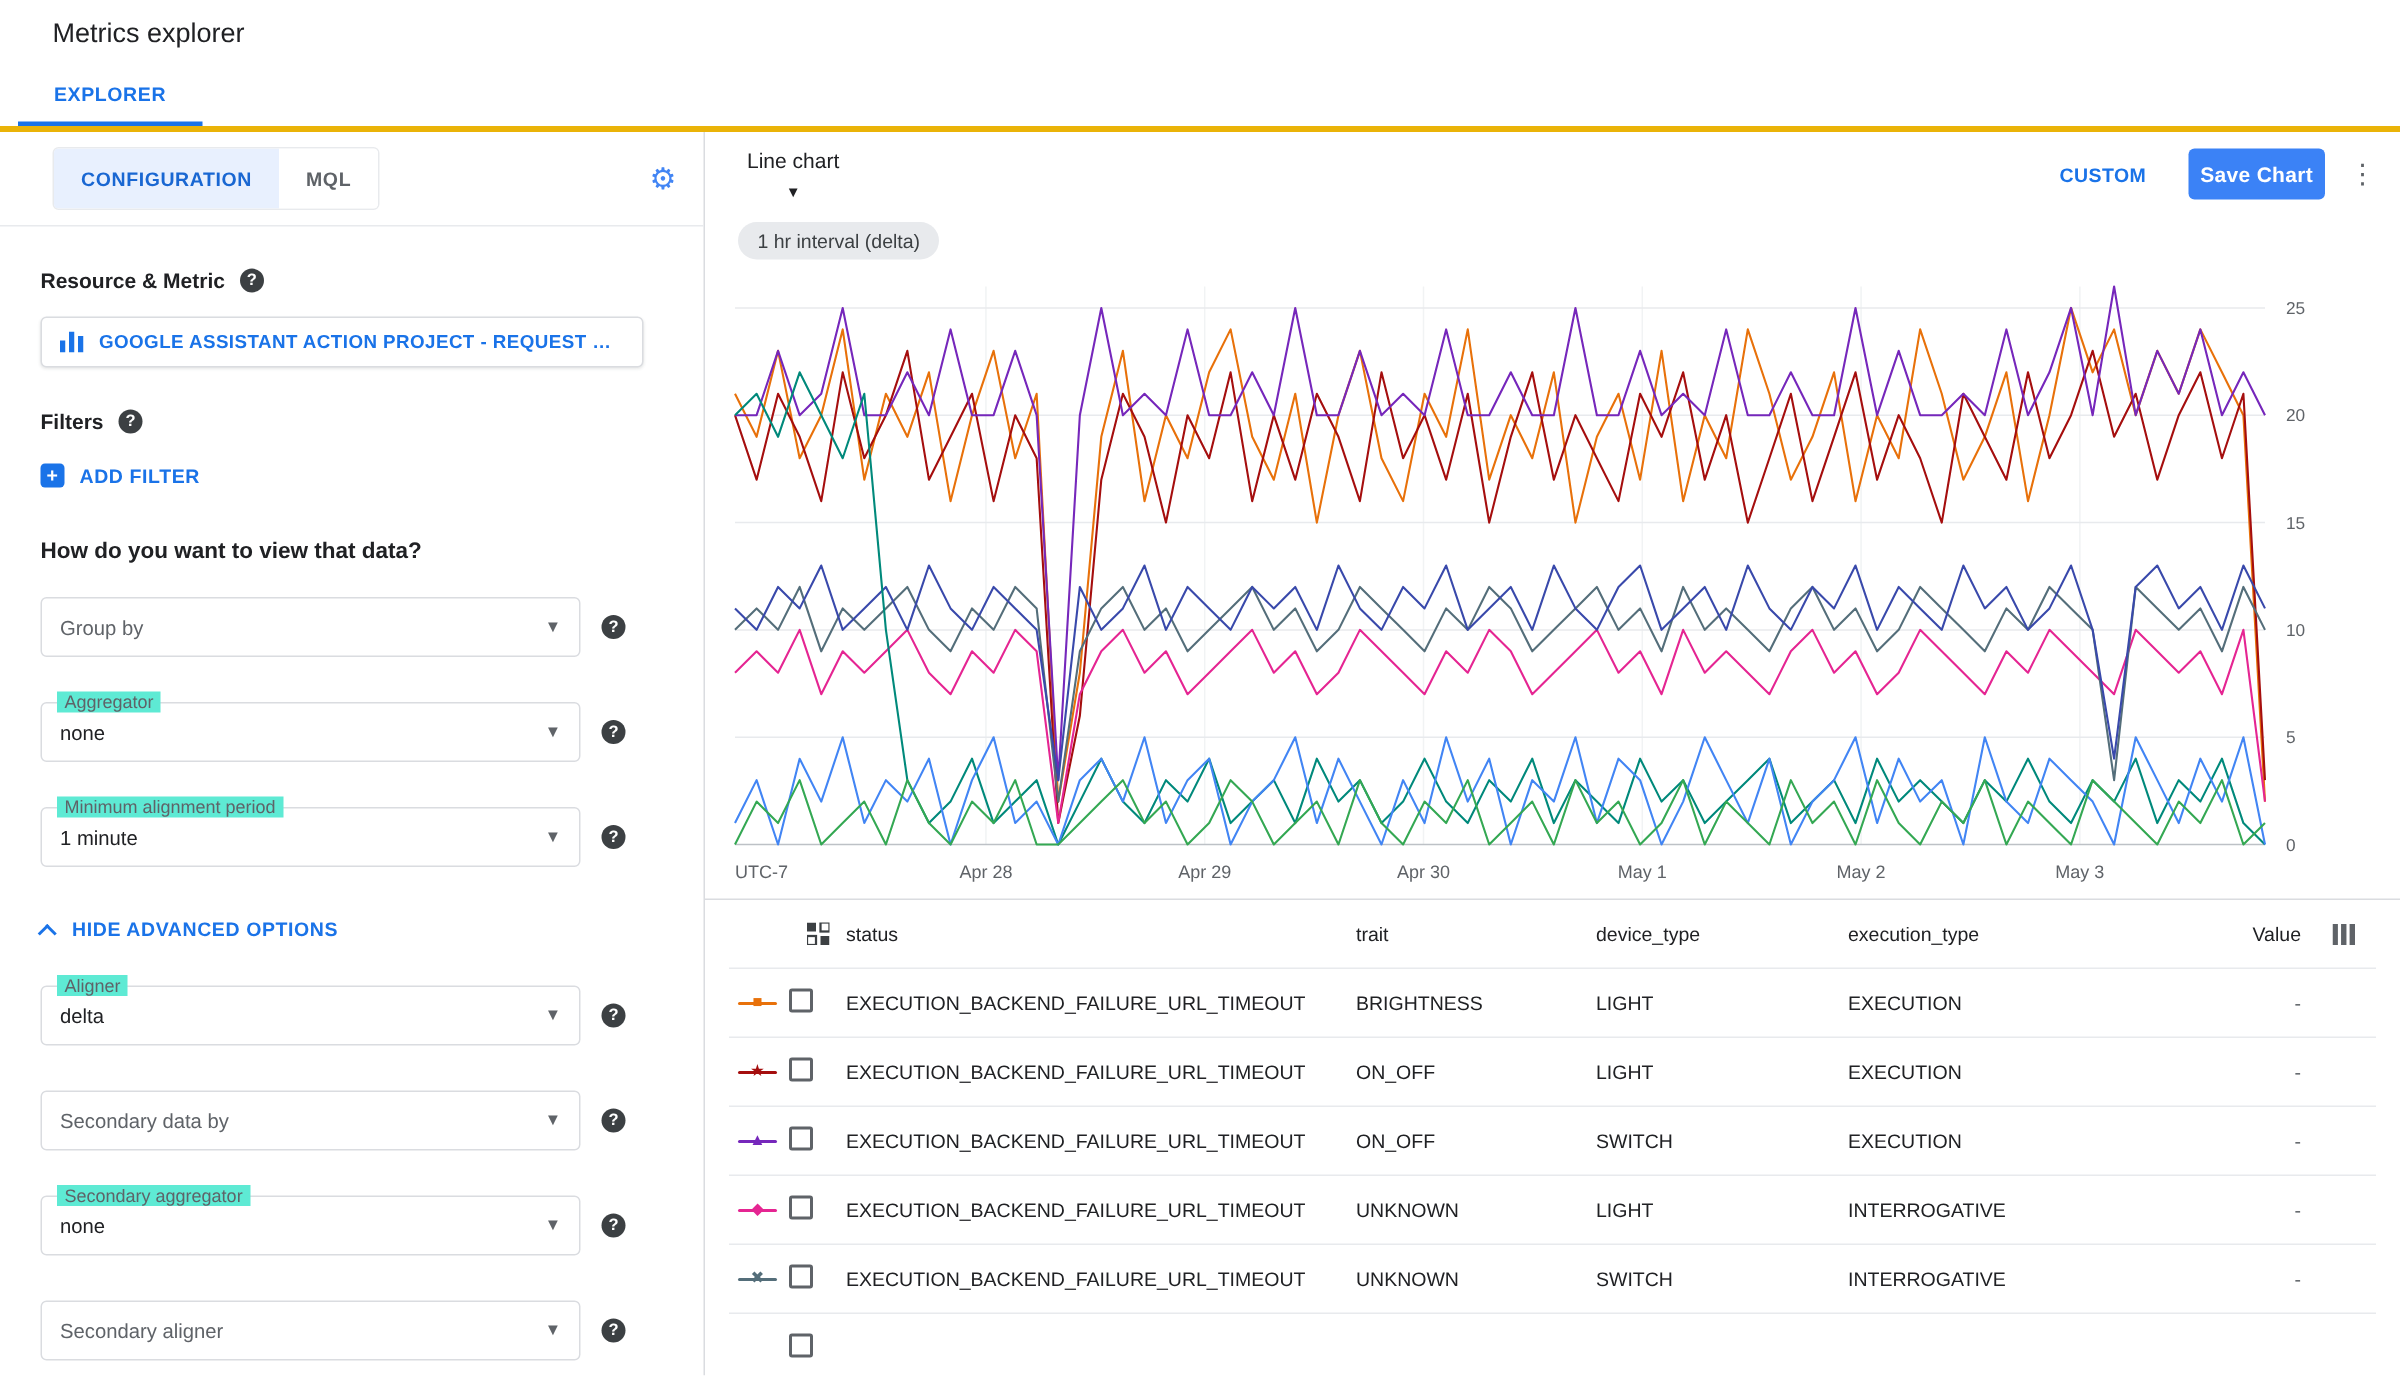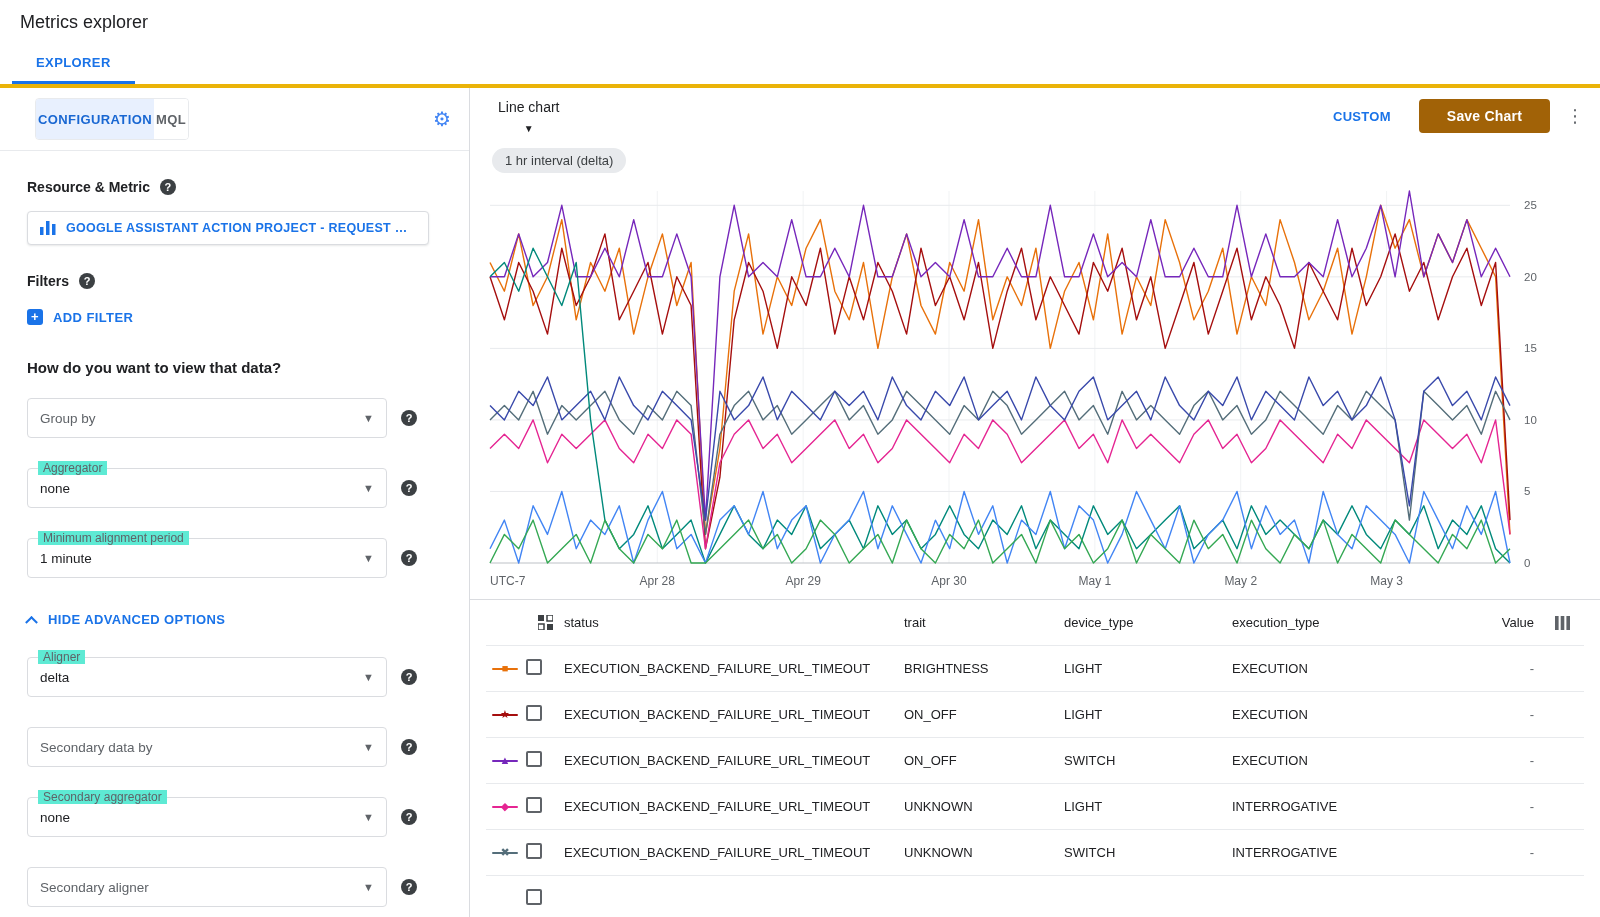--- a/index.html
+++ b/index.html
@@ -1,37 +1,37 @@
 <!DOCTYPE html>
 <html><head>
 <meta charset="utf-8">
 <style>
   * { box-sizing: border-box; margin: 0; padding: 0; }
   html,body { width:1600px; height:917px; overflow:hidden; background:#fff;
     font-family:"Liberation Sans", sans-serif; color:#202124; }
   .app { width:1600px; height:917px; display:flex; flex-direction:column; background:#fff; }
 
   
-  .hdr { height:44px; display:flex; align-items:center; padding-left:20px; flex:none; }
+  .hdr { height:44px; display:flex; align-items:center; padding-left:35px; flex:none; }
   .hdr h1 { font-size:18px; font-weight:400; color:#202124; }
 
   
   .tabbar { height:44px; display:flex; align-items:stretch; border-bottom:4px solid #eab308; padding-left:12px; flex:none; }
   .tab { display:flex; align-items:center; padding:0 24px; font-size:13px; font-weight:700;
     letter-spacing:.4px; color:#5f6368; cursor:pointer; border-bottom:3px solid transparent; }
   .tab.active { color:#1a73e8; border-bottom-color:#1a73e8; }
 
   .main { flex:1; display:flex; min-height:0; }
 
   
   .sidebar { width:470px; flex:none; border-right:1px solid #dadce0; padding-left:27px; overflow:hidden; }
   .seg-row { margin-top:10px; display:flex; align-items:center; justify-content:space-between; padding-right:18px; }
   .segmented { display:flex; margin-left:8px; border:1px solid #e8eaed; border-radius:4px; overflow:hidden; }
   .seg { border:none; background:#fff; font-family:inherit; font-size:13px; font-weight:700; letter-spacing:.4px;
-    color:#5f6368; padding:0 2px; height:40px; cursor:pointer; }
+    color:#5f6368; padding:0 18px; height:40px; cursor:pointer; }
   .seg.active { background:#e8f0fe; color:#1967d2; }
   .gear { font-size:20px; color:#4285f4; cursor:pointer; }
   .sb-divider { border-bottom:1px solid #e8eaed; margin:10px 0 0 -27px; }
 
   .label-row { display:flex; align-items:center; gap:10px; margin-top:28px; }
   .bold-label { font-size:14px; font-weight:700; color:#202124; }
   .help { width:16px; height:16px; border-radius:50%; background:#3c4043; color:#fff; font-size:11px; font-weight:700;
     display:inline-flex; align-items:center; justify-content:center; flex:none; cursor:pointer; }
 
   .metric-btn { margin-top:16px; display:flex; align-items:center; gap:10px; max-width:402px;
@@ -65,22 +65,22 @@
   .content { flex:1; min-width:0; display:flex; flex-direction:column; padding:0 16px; overflow:hidden; }
   .toolbar { height:56px; flex:none; display:flex; align-items:center; padding-left:12px; }
   .chart-type { display:flex; align-items:center; gap:8px; border:none; background:transparent; font-family:inherit;
     font-size:14px; color:#202124; cursor:pointer;flex-direction:column; }
   .chart-type .caret { font-size:10px; color:#202124; }
   .tspacer { flex:1; }
   .range-btn { border:none; background:transparent; font-family:inherit; font-size:13px; font-weight:700;
     letter-spacing:.3px; color:#5f6368; padding:8px 12px; cursor:pointer; }
   .custom-btn { border:none; background:transparent; font-family:inherit; font-size:13px; font-weight:700;
     letter-spacing:.3px; color:#1a73e8; padding:8px 14px; cursor:pointer; }
-  .save-btn { margin-left:14px; background:#a16207; color:#fff; border:none; border-radius:4px; font-family:inherit;
-    font-size:14px; font-weight:700; letter-spacing:.2px; padding:9px 28px; cursor:pointer; }
+  .save-btn { margin-left:14px; background:#3b82f6; color:#fff; border:none; border-radius:4px; font-family:inherit;
+    font-size:14px; font-weight:700; letter-spacing:.2px; padding:9px 8px; cursor:pointer; }
   .kebab { margin-left:16px; font-size:18px; color:#5f6368; cursor:pointer; }
 
   .chip-row { margin:4px 0 2px 6px; flex:none; }
   .chip { display:inline-block; background:#e8eaed; color:#3c4043; font-size:13px; border-radius:14px;
     padding:5px 13px; cursor:pointer; }
 
   .chart-wrap { flex:none; margin-top:4px; padding-left:2px; }
   svg { font-family:"Liberation Sans", sans-serif; display:block; }
 
   .tbl-divider { border-bottom:1px solid #dadce0; margin:4px -16px 0 -16px; }

